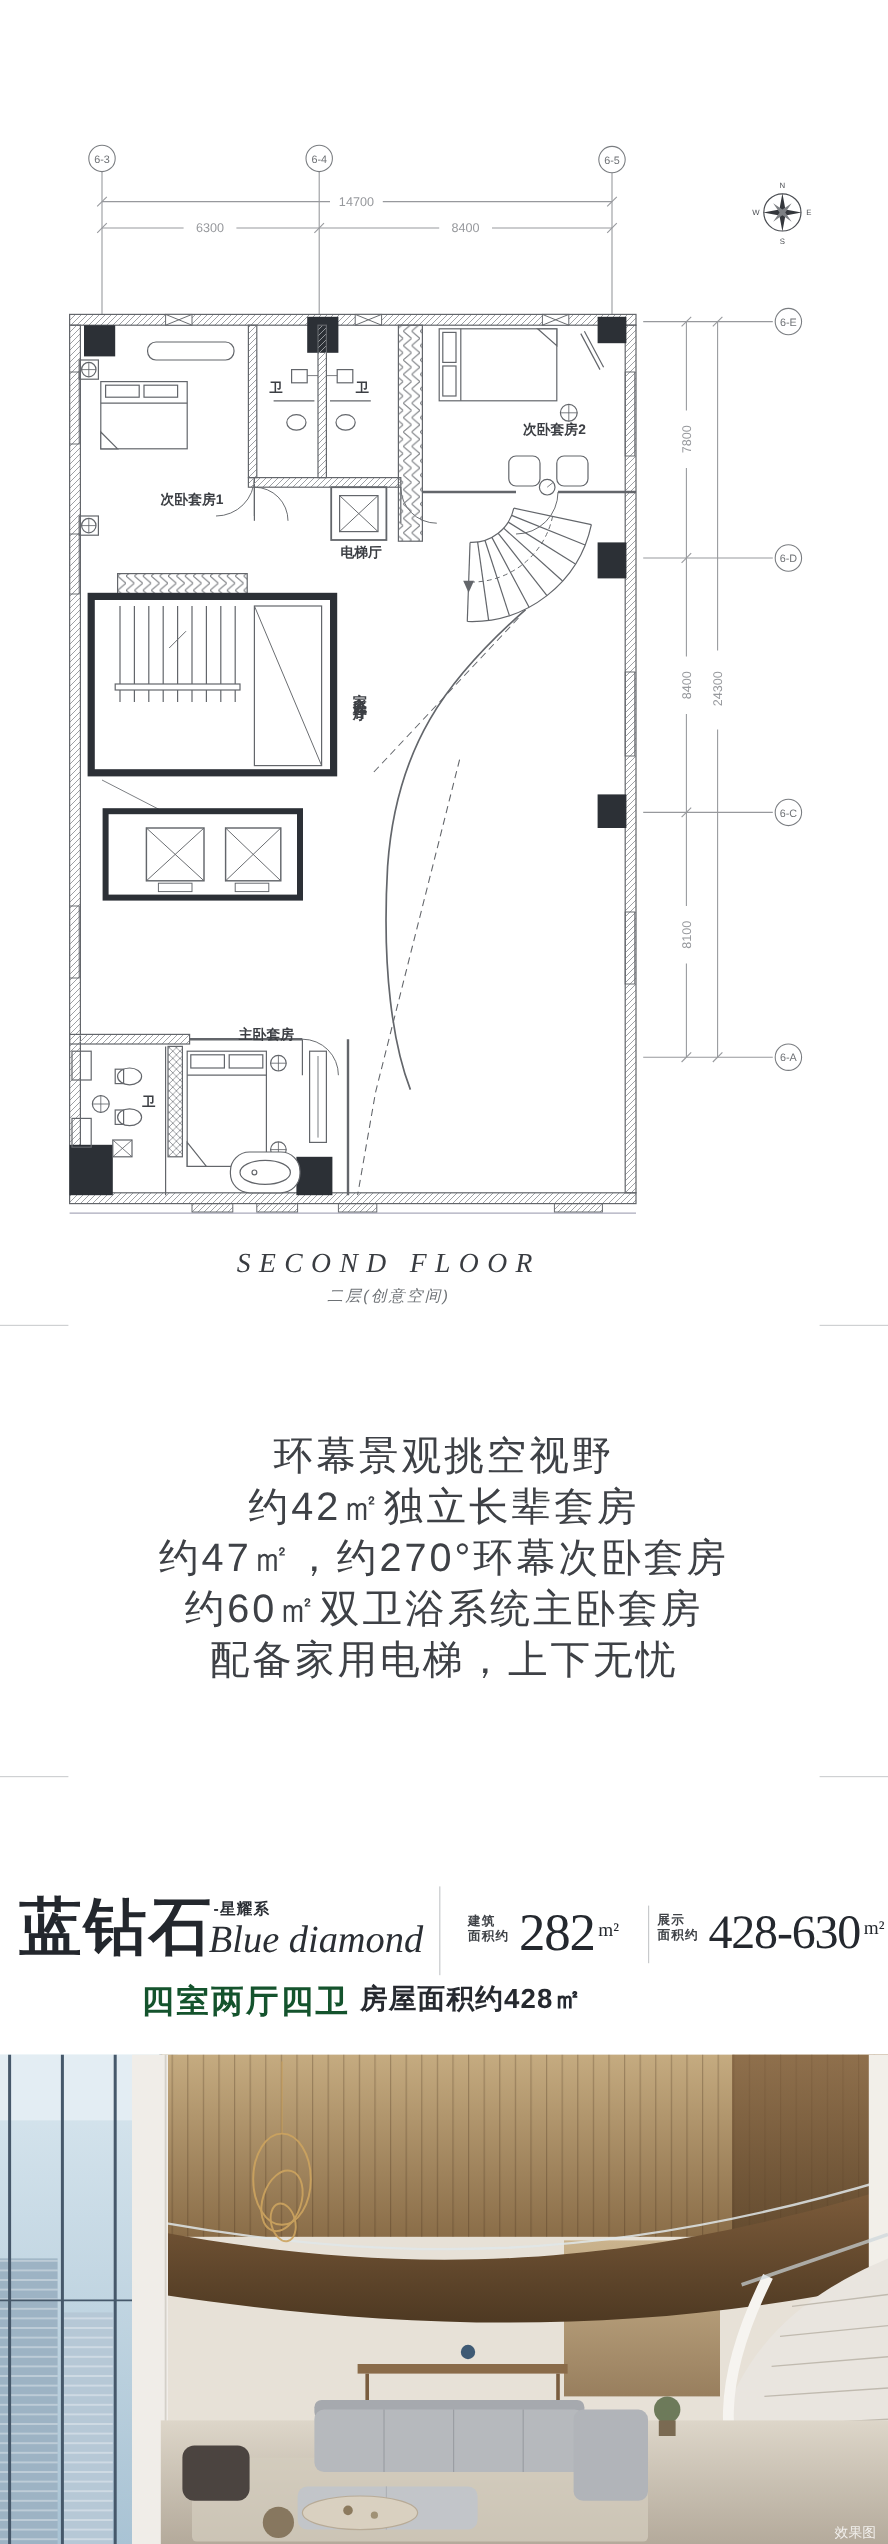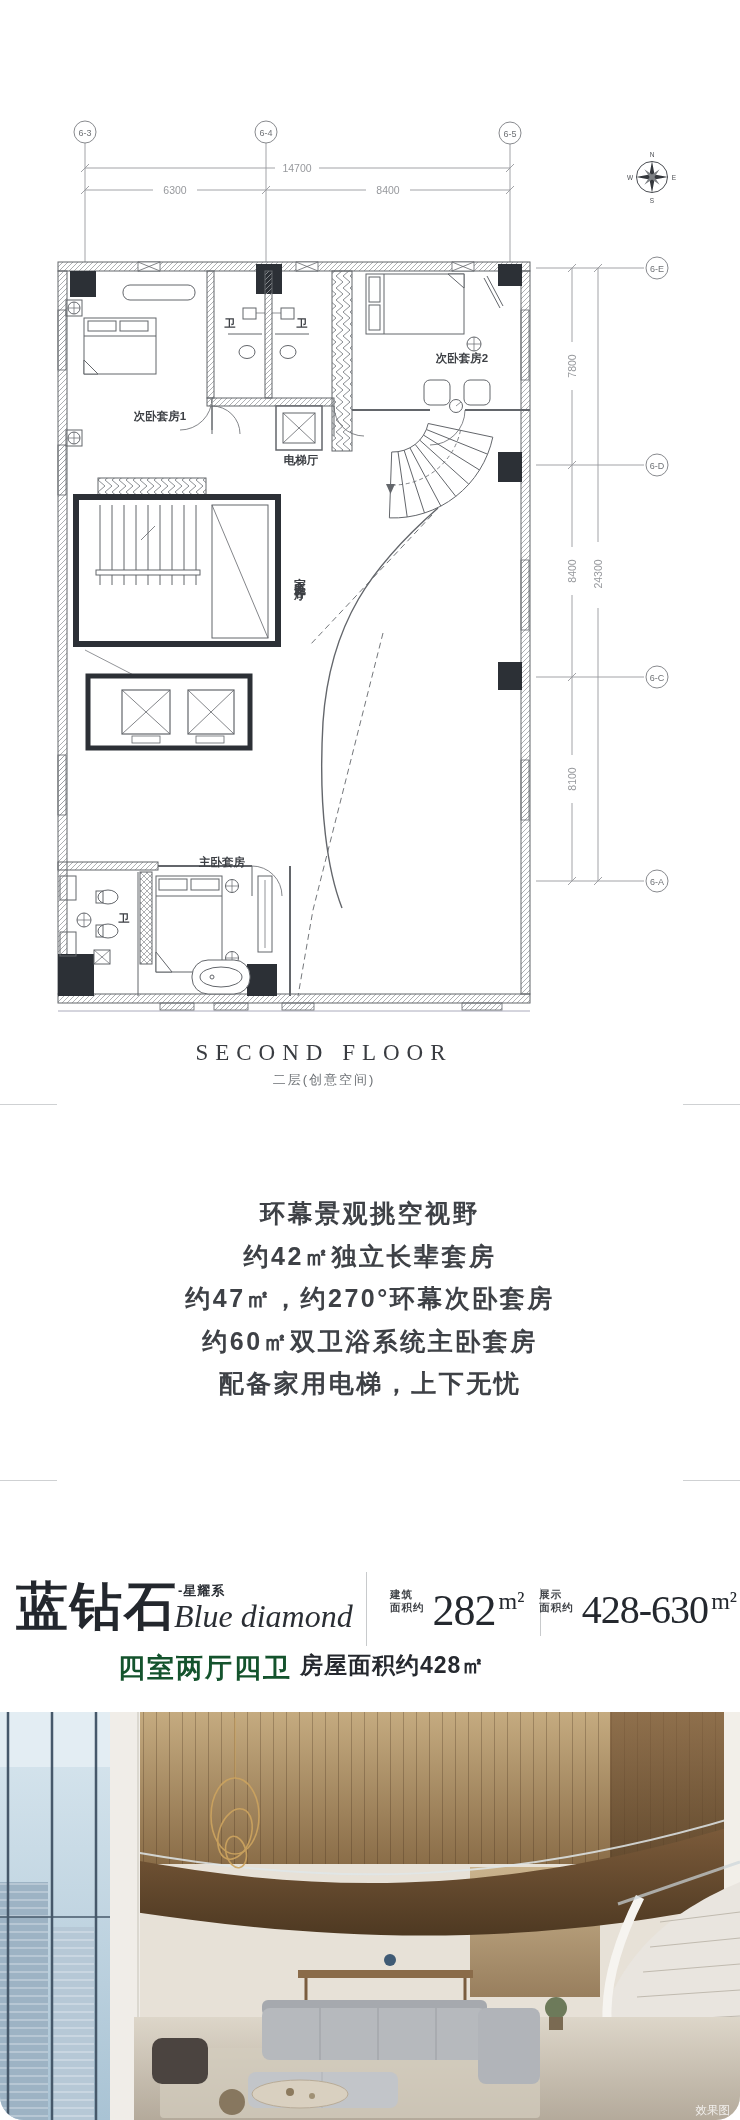--- a/index.html
+++ b/index.html
@@ -1,59 +1,59 @@
 <!DOCTYPE html>
 <html><head>
 <meta charset="utf-8">
 <style>
   html,body{margin:0;padding:0;background:#fff;}
   .page{position:relative;width:740px;height:2120px;background:#fff;overflow:hidden;
-        font-family:"Liberation Sans","DejaVu Sans",sans-serif;color:#3c3f44;border-radius:24px;}
+        font-family:"Liberation Sans","DejaVu Sans",sans-serif;color:#3c3f44;}
   .page *{box-sizing:border-box;}
   svg text{font-family:"Liberation Sans","DejaVu Sans",sans-serif;}
 
   
   .plan-svg{position:absolute;left:0;top:0;}
 
   
   .vlabel{position:absolute;left:291px;top:568px;writing-mode:vertical-rl;
           font-size:12px;letter-spacing:4px;color:#3c3f44;font-weight:600;}
 
   
-  .caption{position:absolute;left:0;top:1040px;width:648px;text-align:center;}
+  .caption{position:absolute;left:0;top:1040px;width:648px;text-align:center;font-style:italic;}
   .caption-en{font-family:"Liberation Serif","DejaVu Serif",serif;font-size:23px;
               letter-spacing:7px;color:#393c41;}
   .caption-cn{margin-top:5px;font-size:13px;letter-spacing:2px;color:#6d7175;}
 
   .edge-line{position:absolute;width:57px;height:1px;background:#cfd1d3;}
 
   
   .features{position:absolute;left:0;top:1192px;width:740px;text-align:center;}
-  .feature-line{font-size:25px;line-height:42.6px;letter-spacing:2.5px;
-                color:#3e4146;font-weight:700;}
+  .feature-line{font-size:33px;line-height:42.6px;letter-spacing:2.5px;
+                color:#3e4146;font-weight:400;}
 
   
   .product-name{position:absolute;left:16px;top:1578px;font-size:52px;line-height:56px;
                 font-weight:800;letter-spacing:2px;color:#23272d;}
   .product-series{position:absolute;left:178px;top:1582px;font-size:13px;font-weight:700;
                   color:#2a2e34;letter-spacing:1px;}
   .product-name-en{position:absolute;left:174px;top:1598px;font-size:32px;font-style:italic;
                    font-family:"Liberation Serif","DejaVu Serif",serif;color:#2a2e34;}
   .vsep{position:absolute;width:1px;background:#c8cacc;}
   .vsep1{left:366px;top:1572px;height:74px;}
   .vsep2{left:540px;top:1588px;height:48px;}
-  .stat{position:absolute;display:flex;align-items:flex-start;}
+  .stat{position:absolute;display:flex;align-items:center;}
   .stat1{left:390px;top:1588px;}
   .stat2{right:3px;top:1588px;}
   .stat-label{font-size:10.5px;line-height:13px;letter-spacing:1px;color:#3f4247;
               margin:0 8px 6px 0;font-weight:600;}
   .stat-value{font-family:Liberation Serif, serif;font-size:44px;
               line-height:46px;color:#24282e;letter-spacing:-1px;}
   .stat2 .stat-value{font-size:40px;line-height:44px;letter-spacing:-1px;}
-  .stat-unit{font-family:"Liberation Serif","DejaVu Serif",serif;font-size:24px;
+  .stat-unit{font-family:"Liberation Serif","DejaVu Serif",serif;font-size:16px;
              color:#24282e;margin:0 0 4px 3px;}
   .layout-spec{position:absolute;left:118px;top:1650px;font-size:27px;font-weight:700;
                letter-spacing:2px;color:#14532d;}
   .areas{position:absolute;left:300px;top:1650px;font-size:23px;font-weight:700;
          letter-spacing:1px;color:#26292f;display:flex;gap:24px;}
 
   
   .photo-svg{position:absolute;left:0;top:1712px;}
 </style>
 </head>

